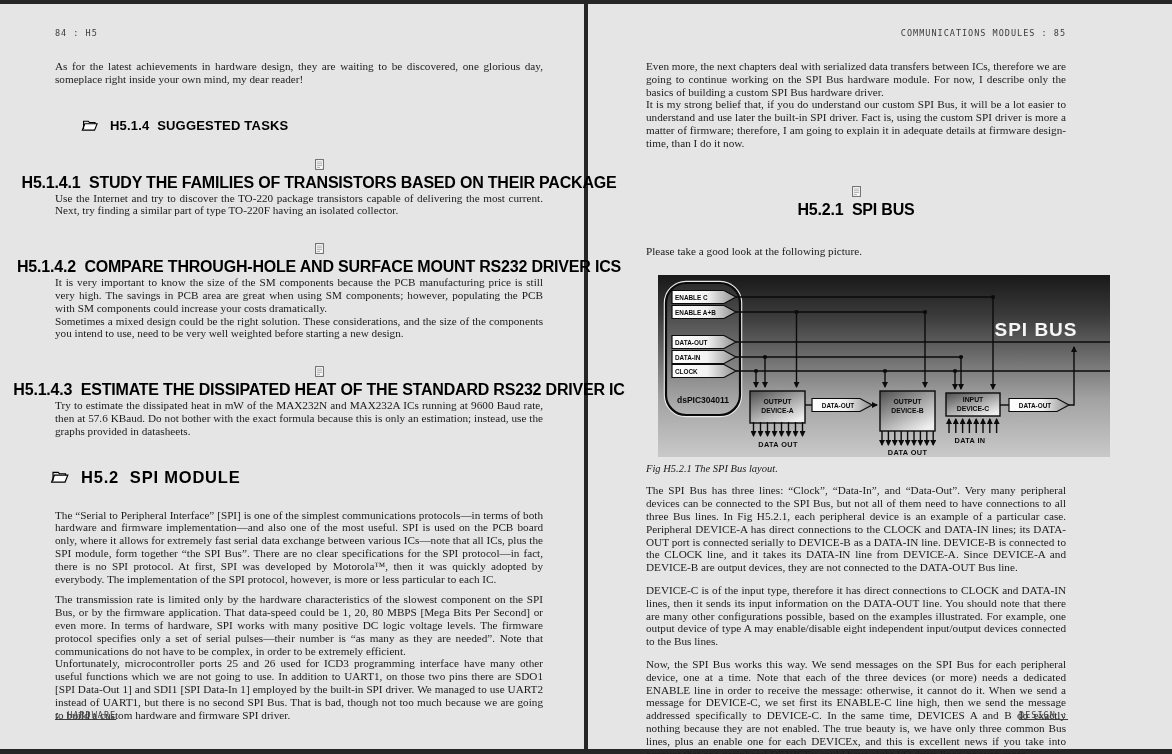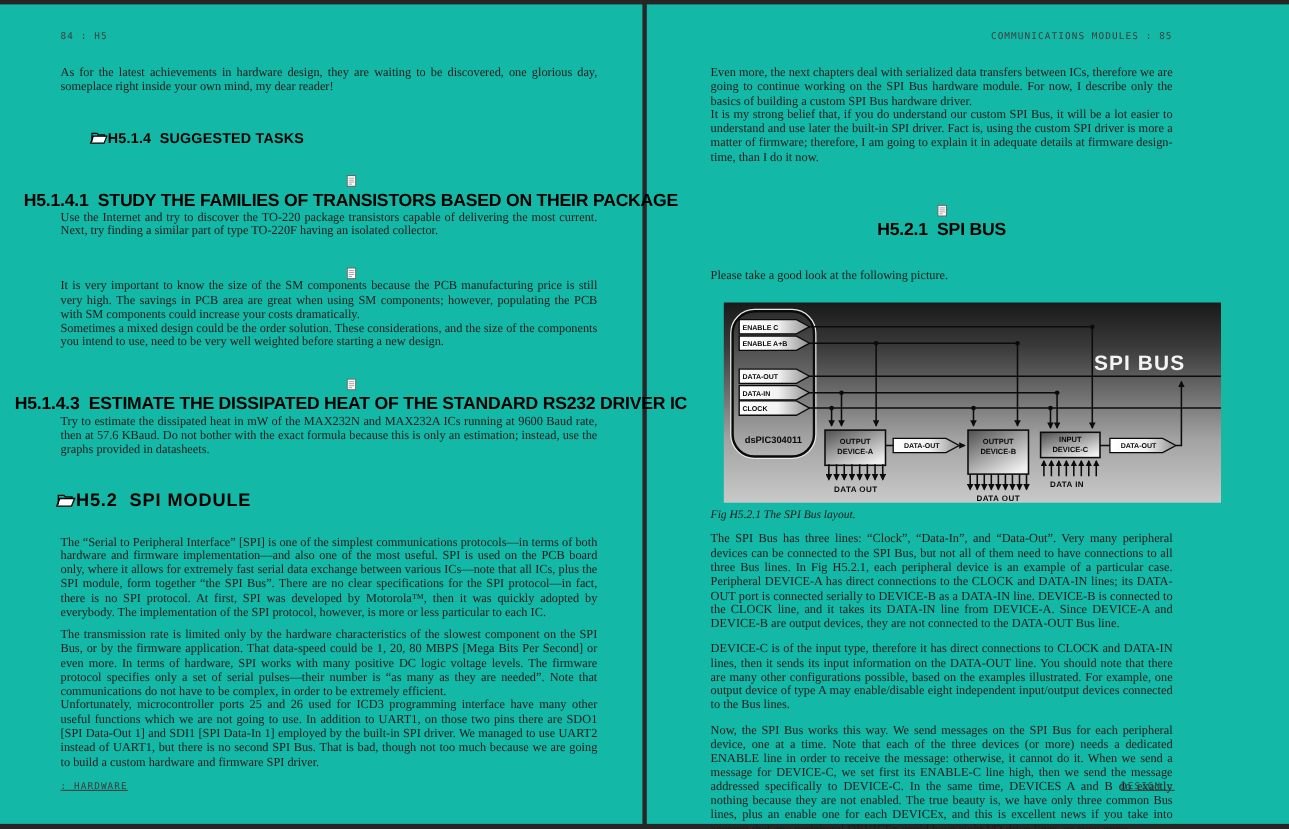--- a/index.html
+++ b/index.html
@@ -1,31 +1,31 @@
 <!DOCTYPE html>
 <html><head>
 <meta charset="utf-8">
 <style>
   html,body{margin:0;padding:0;background:#888;}
-  .book{position:relative;width:1172px;height:754px;background:#14b8a6;overflow:hidden;
+  .book{position:relative;width:1172px;height:754px;background:#e5e5e5;overflow:hidden;
         font-family:"Liberation Serif",serif;color:#1a1a1a;}
   .bar-top{position:absolute;top:0;left:0;width:100%;height:4px;background:#262626;}
   .bar-bottom{position:absolute;bottom:0;left:0;width:100%;height:5px;background:#262626;}
   .divider{position:absolute;top:0;bottom:0;left:584px;width:4px;background:#262626;}
   .page{position:absolute;top:0;height:754px;box-sizing:border-box;}
   .page-left{left:0;width:584px;padding:28px 41px 0 55px;}
   .page-right{left:588px;width:536px;padding:28px 58px 0 58px;}
   .runhead{font-family:"DejaVu Sans Mono",monospace;font-size:8.5px;letter-spacing:1px;color:#3c3c3c;height:10px;margin-bottom:22px;}
   .runhead.right{text-align:right;}
   .runfoot{position:absolute;bottom:34px;font-family:"DejaVu Sans Mono",monospace;font-size:8.5px;letter-spacing:1px;color:#3c3c3c;text-decoration:underline;}
   .runfoot.left{left:55px;}
   .runfoot.right{right:56px;}
   p.body{font-size:11.2px;line-height:12.8px;text-align:justify;margin:0;}
   .m-t11{margin-top:11px;} .m-t12{margin-top:12px;}
-  .h-sec{display:flex;align-items:center;font-family:"Liberation Sans",sans-serif;font-weight:bold;color:#000;}
+  .h-sec{display:flex;align-items:center;gap:12px;font-family:"Liberation Sans",sans-serif;font-weight:bold;color:#000;}
   .h-sec .t{white-space:pre;}
   .h-514{margin-top:32px;margin-left:26px;font-size:13px;letter-spacing:0.2px;}
   .h-52{margin-top:30px;margin-left:-5px;font-size:16.5px;letter-spacing:0.8px;}
   .h-sub{display:flex;align-items:center;gap:4px;margin-top:26px;margin-left:40px;
          font-family:"Liberation Sans",sans-serif;font-weight:bold;font-size:16px;letter-spacing:-0.2px;color:#000;flex-direction:column;}
   .h-sub .t{white-space:pre;}
   .h-521{margin-left:0;margin-top:36px;}
   .icon{display:inline-flex;flex:none;}
   
   .figure{position:relative;margin:18px 0 0 12px;width:452px;height:182px;
@@ -79,23 +79,24 @@
     </div>
     <p class="body m-t12">Use the Internet and try to discover the TO-220 package transistors capable of delivering the most current. Next, try finding a similar part of type TO-220F having an isolated collector.</p>
 
     <div class="h-sub">
       <span class="icon">
         <svg viewBox="0 0 9 11" width="9" height="11">
           <rect x="0.6" y="0.6" width="7.8" height="9.8" fill="#fff" stroke="#666" stroke-width="1"></rect>
           <path d="M2 3 H7 M2 4.8 H7 M2 6.6 H7 M2 8.4 H5" stroke="#999" stroke-width="0.8"></path>
         </svg>
       </span>
+      <span class="t">H5.1.4.2  COMPARE THROUGH-HOLE AND SURFACE MOUNT RS232 DRIVER ICS</span>
     </div>
     <p class="body m-t12">It is very important to know the size of the SM components because the PCB manufacturing price is still very high. The savings in PCB area are great when using SM components; however, populating the PCB with SM components could increase your costs dramatically.</p>
-    <p class="body m-t11">Sometimes a mixed design could be the order solution. These considerations, and the size of the components you intend to use, need to be very well weighted before starting a new design.</p>
+    <p class="body m-t11">Sometimes a mixed design could be the right solution. These considerations, and the size of the components you intend to use, need to be very well weighted before starting a new design.</p>
 
     <div class="h-sub">
       <span class="icon">
         <svg viewBox="0 0 9 11" width="9" height="11">
           <rect x="0.6" y="0.6" width="7.8" height="9.8" fill="#fff" stroke="#666" stroke-width="1"></rect>
           <path d="M2 3 H7 M2 4.8 H7 M2 6.6 H7 M2 8.4 H5" stroke="#999" stroke-width="0.8"></path>
         </svg>
       </span>
       <span class="t">H5.1.4.3  ESTIMATE THE DISSIPATED HEAT OF THE STANDARD RS232 DRIVER IC</span>
     </div>

